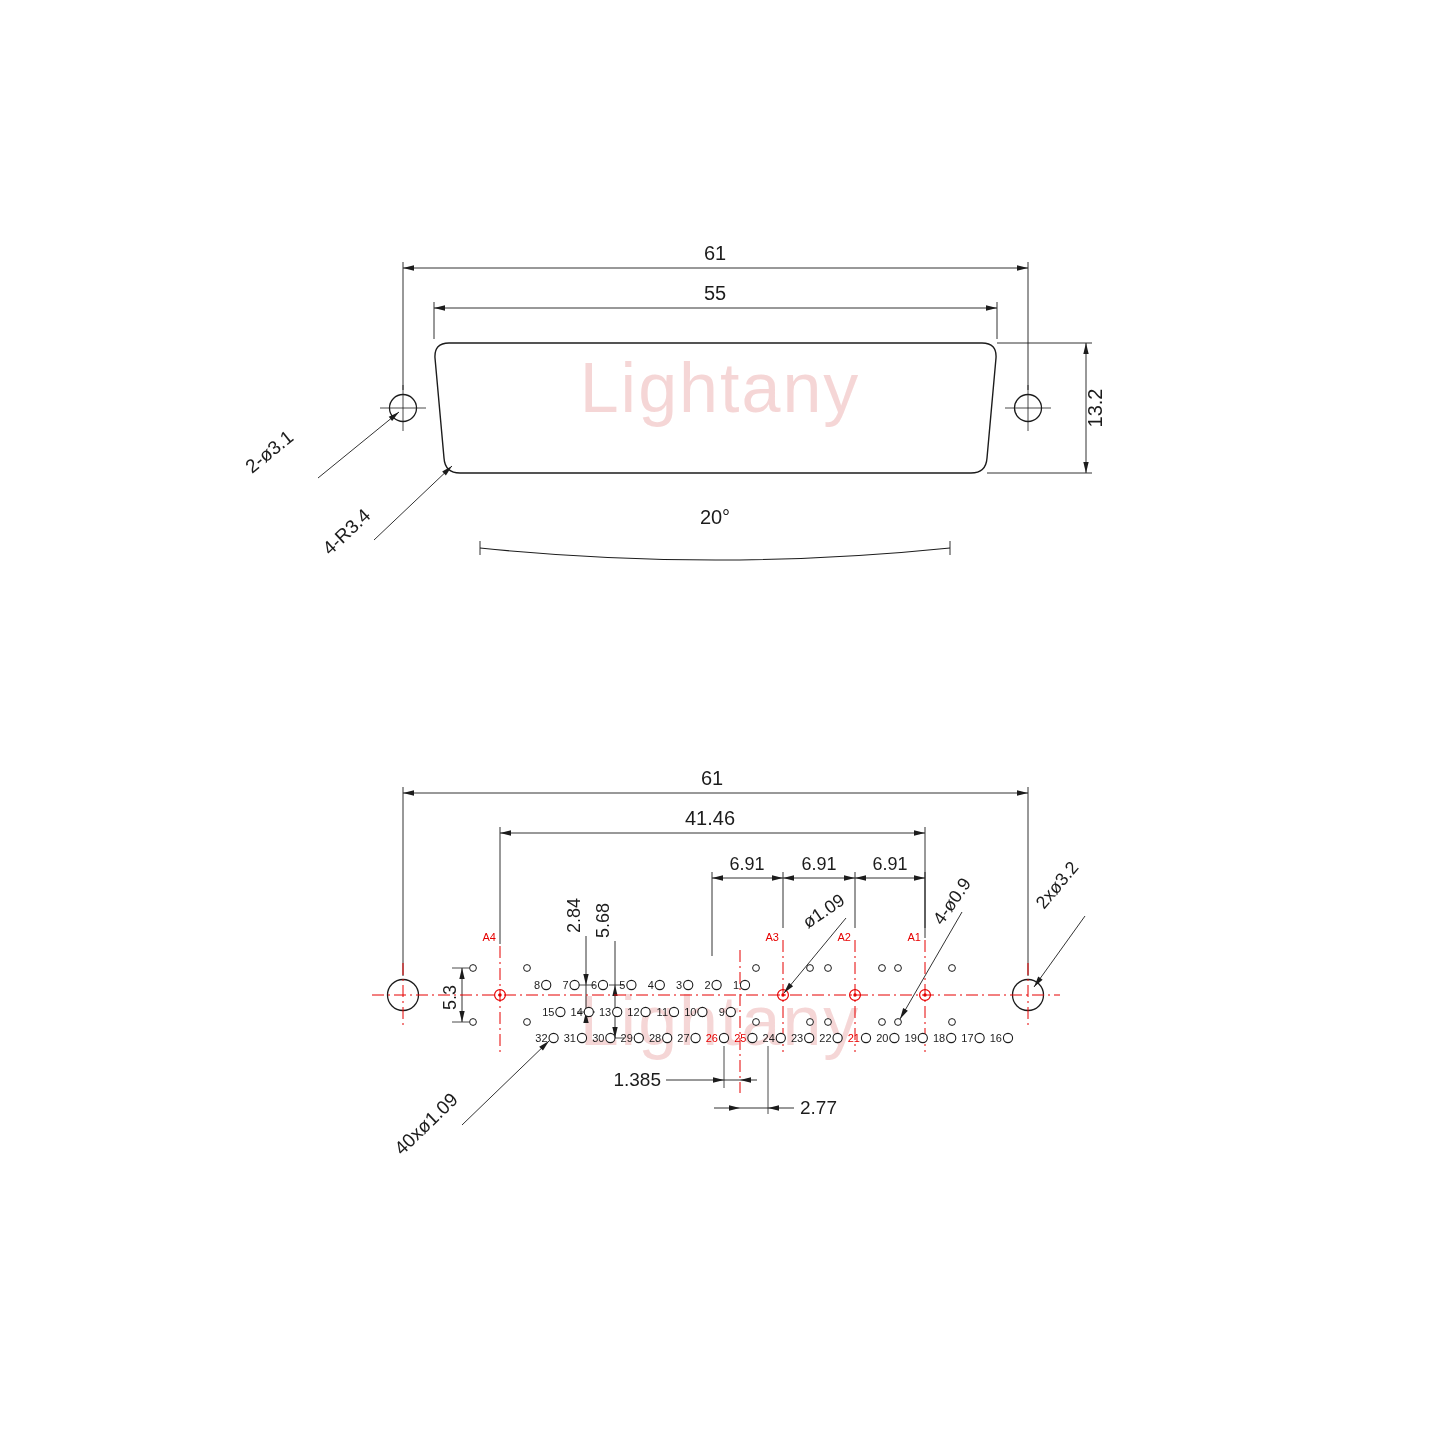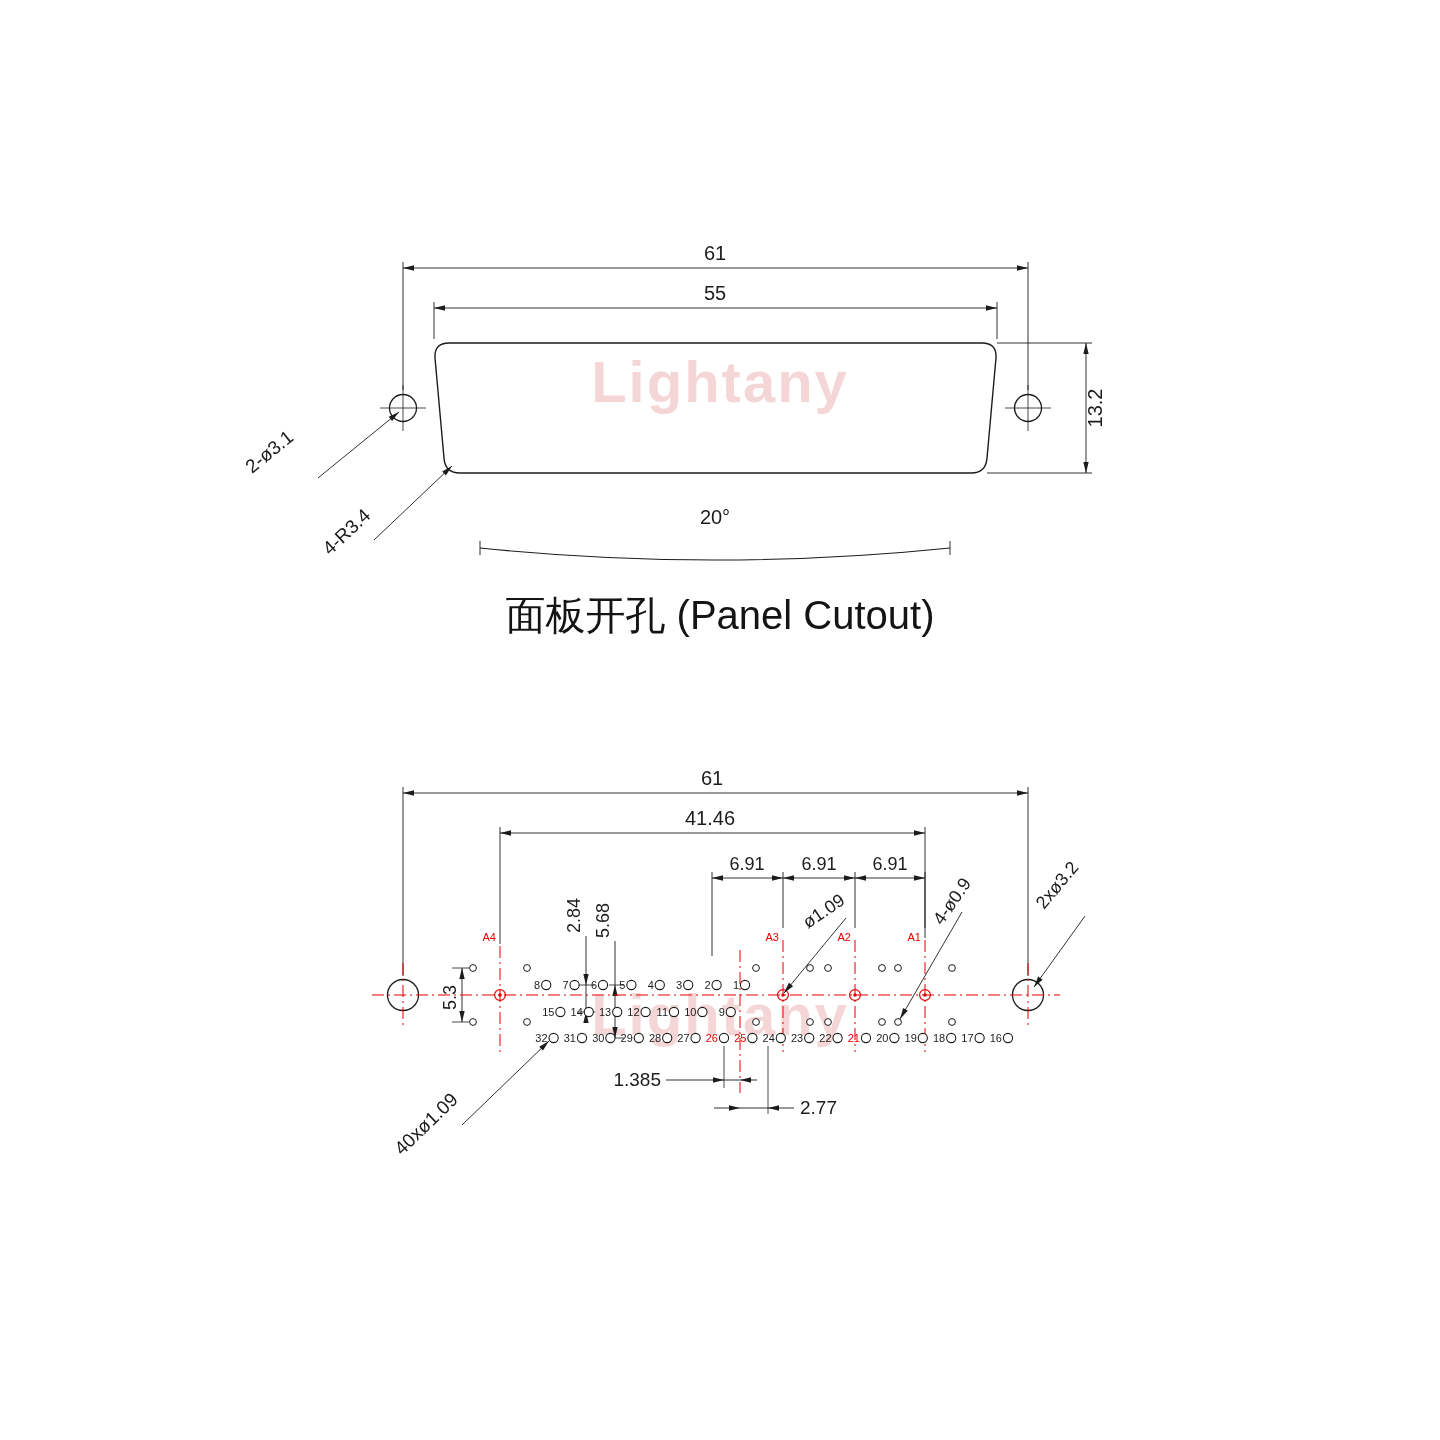--- a/index.html
+++ b/index.html
@@ -1,19 +1,19 @@
 <!DOCTYPE html>
 <html><head>
 <meta charset="utf-8">
 <style>
   html,body{margin:0;padding:0;background:#ffffff;}
   .sheet{position:relative;width:1440px;height:1440px;background:#fff;overflow:hidden;
          font-family:"Liberation Sans","DejaVu Sans",sans-serif;}
   .watermark{position:absolute;left:50%;transform:translateX(-50%);
-             font-size:58px;font-weight:700;letter-spacing:2px;opacity:.55;
+             font-size:70px;font-weight:400;letter-spacing:2px;opacity:.55;
              white-space:nowrap;user-select:none;}
   .wm-top{top:348px;}
   .wm-bottom{top:981px;}
   .title{position:absolute;width:100%;text-align:center;font-size:40px;color:#141414;}
   svg{position:absolute;left:0;top:0;}
   svg text{font-family:"Liberation Sans","DejaVu Sans",sans-serif;}
 </style>
 </head>
 <body>
 
@@ -294,14 +294,13 @@
         <line x1="666" y1="1080" x2="757" y2="1080" stroke="#1c1c1c" stroke-width="0.9"></line>
         <polygon points="0,0 -11,-2.7 -11,2.7" transform="translate(724 1080) rotate(0)" fill="#1c1c1c"></polygon>
         <polygon points="0,0 -11,-2.7 -11,2.7" transform="translate(740 1080) rotate(180)" fill="#1c1c1c"></polygon>
         <text transform="translate(661 1086) rotate(0)" text-anchor="end" font-size="19" fill="#1c1c1c">1.385</text>
         <line x1="714" y1="1108" x2="794" y2="1108" stroke="#1c1c1c" stroke-width="0.9"></line>
         <polygon points="0,0 -11,-2.7 -11,2.7" transform="translate(740 1108) rotate(0)" fill="#1c1c1c"></polygon>
         <polygon points="0,0 -11,-2.7 -11,2.7" transform="translate(768 1108) rotate(180)" fill="#1c1c1c"></polygon>
         <text transform="translate(800 1114) rotate(0)" text-anchor="start" font-size="19" fill="#1c1c1c">2.77</text>
       </g>
     </svg>
-  <div class="title" style="top:588px">面板开孔 (Panel Cutout)</div>
 </div>
 
 </body></html>

